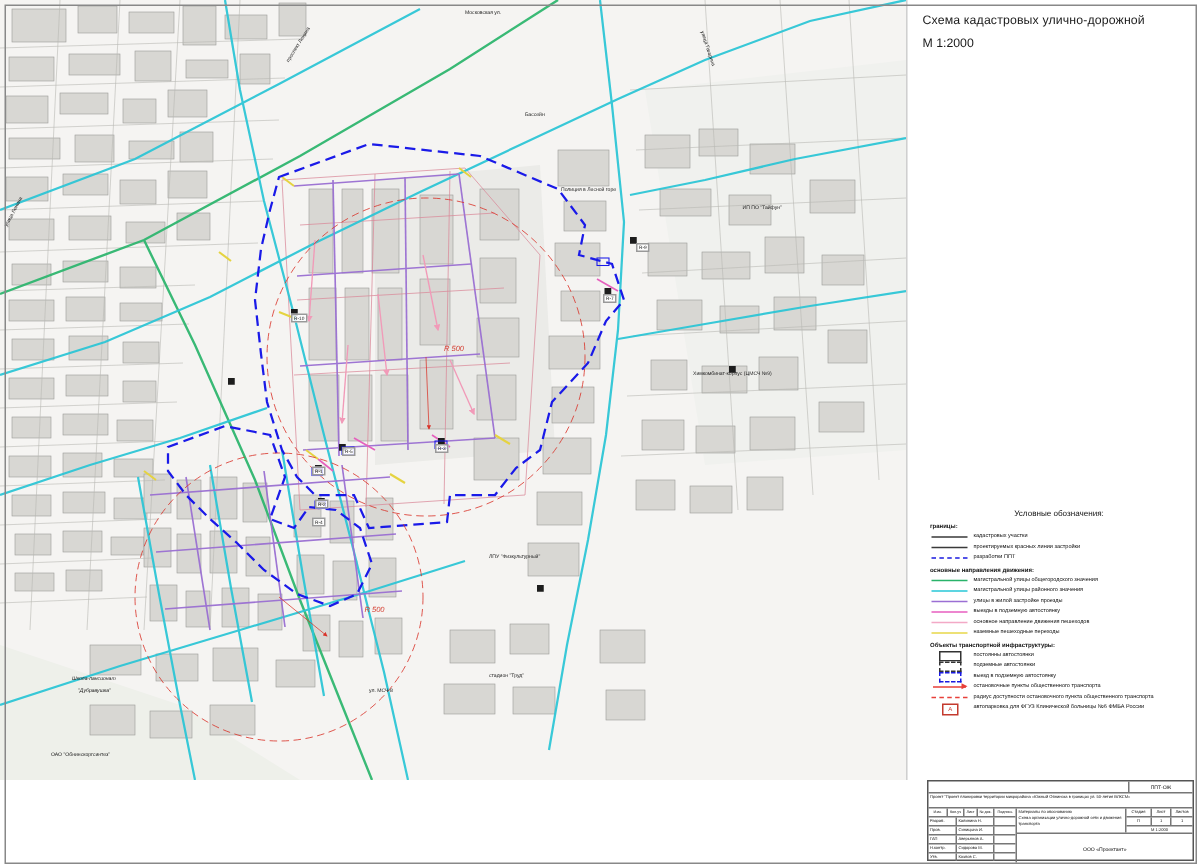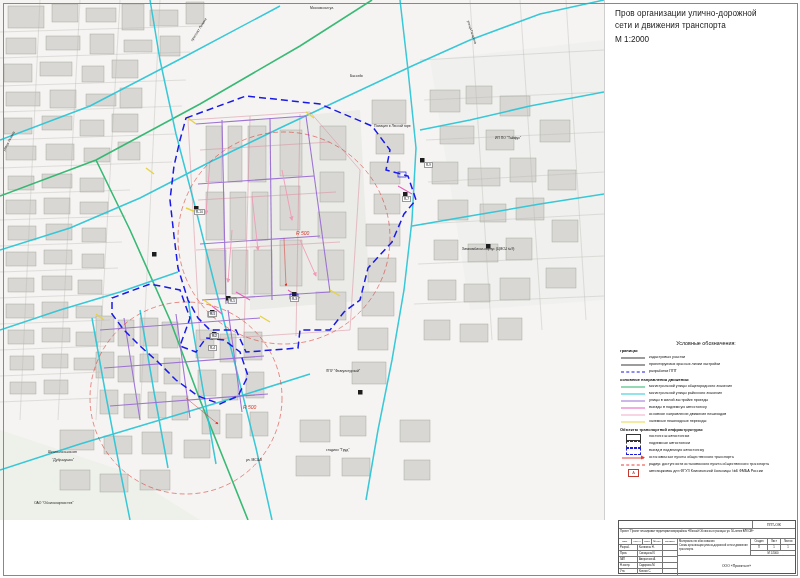--- a/index.html
+++ b/index.html
@@ -544,22 +544,21 @@
     <div class="rbadge" style="left:402px; top:196px;">R-7</div>
     <div class="rbadge" style="left:194px; top:209px;">R-10</div>
     <div class="rbadge" style="left:228px; top:298px;">R-5</div>
     <div class="rbadge" style="left:290px; top:296px;">R-3</div>
     <div class="rbadge" style="left:208px; top:311px;">R-1</div>
     <div class="rbadge" style="left:210px; top:333px;">R-2</div>
     <div class="rbadge" style="left:208px; top:345px;">R-4</div>
   </div>
 
   <div class="title-block">
-    <div class="title-line">Пров организации улично-дорожной</div>
-    <div class="title-line">сети и движения транспорта</div>
+    <div class="title-line">Схема кадастровых улично-дорожной</div>
     <div class="title-scale">М 1:2000</div>
   </div>
 
   <div class="legend">
     <div class="legend-title">Условные обозначения:</div>
 
     <div class="legend-group-head">границы:</div>
     <div class="legend-row">
       <span class="legend-sym">
           <span class="ls-line" style="border-top-color:#3a3a3a;"></span>

